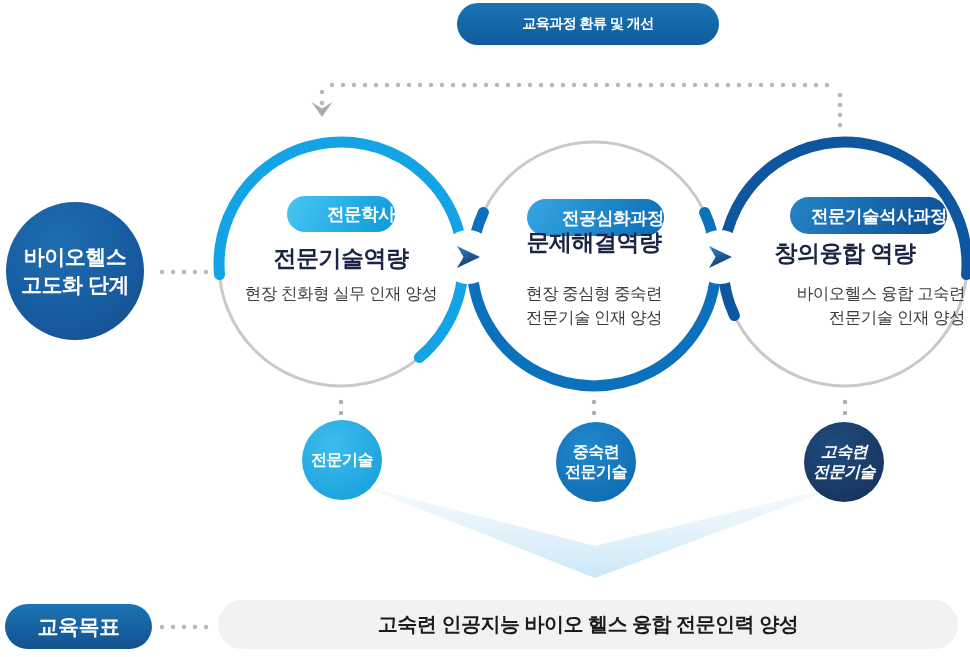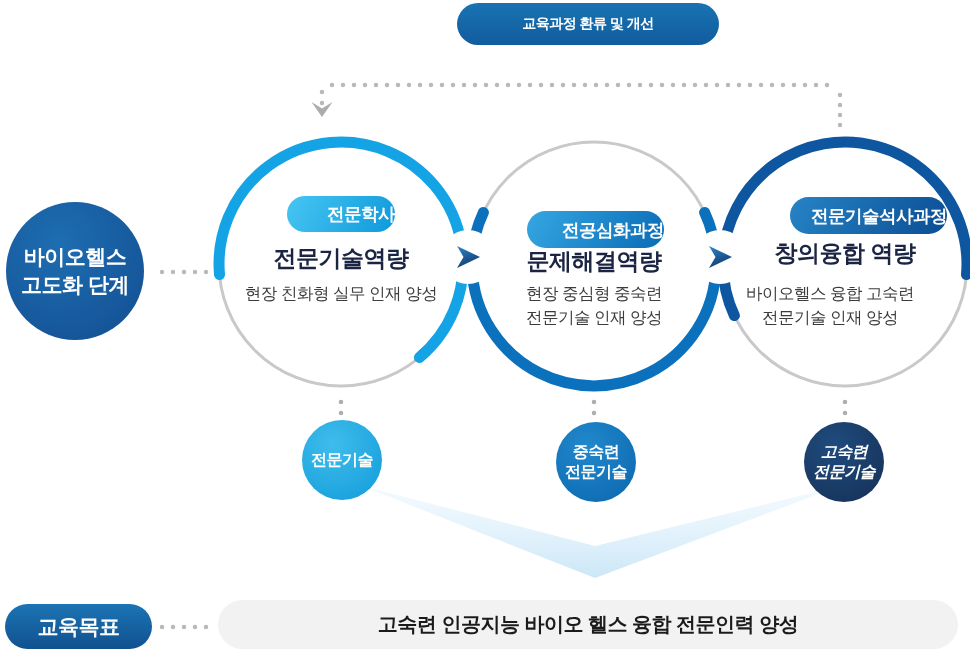--- a/index.html
+++ b/index.html
@@ -29,36 +29,36 @@
     color:#fff;font-weight:bold;font-size:21px;line-height:1.35;letter-spacing:-0.5px;text-align:center;
   }
 
   
   .badge{
     display:flex;align-items:center;justify-content:flex-end;border-radius:999px;
     color:#fff;font-weight:bold;font-size:17.5px;letter-spacing:-0.5px;white-space:nowrap;
   }
   .badge.b1{left:287px;top:196px;width:108px;height:36px;
     background:linear-gradient(120deg,#48C6F3,#0D99DA);}
-  .badge.b2{left:527px;top:211px;width:137px;height:37px;
+  .badge.b2{left:527px;top:199px;width:137px;height:37px;
     background:linear-gradient(120deg,#35A7E2,#0A6BB5);}
   .badge.b3{left:790px;top:197px;width:157px;height:37px;
     background:linear-gradient(120deg,#2684C6,#0B4D93);}
 
   .stage-title{
     width:240px;text-align:center;font-size:23px;font-weight:bold;color:#1B2543;
     letter-spacing:-0.5px;white-space:nowrap;
   }
-  .t1{left:221px;top:243px;} .t2{left:474px;top:246px;} .t3{left:725px;top:238px;}
+  .t1{left:221px;top:243px;} .t2{left:474px;top:227px;} .t3{left:725px;top:238px;}
 
   .stage-desc{
     width:240px;text-align:center;font-size:16.5px;color:#3C3C3C;line-height:24px;
     letter-spacing:-0.5px;
   }
-  .d1{left:221px;top:281px;} .d2{left:474px;top:281px;} .d3{left:710px;top:281px;}
+  .d1{left:221px;top:281px;} .d2{left:474px;top:281px;} .d3{left:725px;top:281px;text-align:right;}
   .stage-desc span{display:block;}
 
   
   .out-circle{
     width:80px;height:80px;border-radius:50%;
     display:flex;flex-direction:column;align-items:center;justify-content:center;
     color:#fff;font-weight:bold;font-size:16px;line-height:1.25;text-align:center;
     letter-spacing:-0.5px;
   }
   .o1{left:302px;top:420px;background:radial-gradient(circle at 38% 30%,#3FBCEC,#119CD9);}

